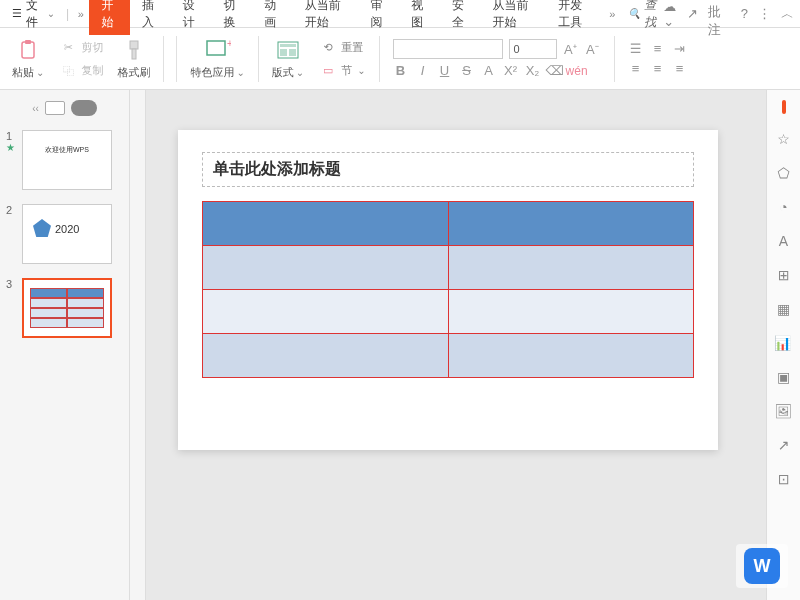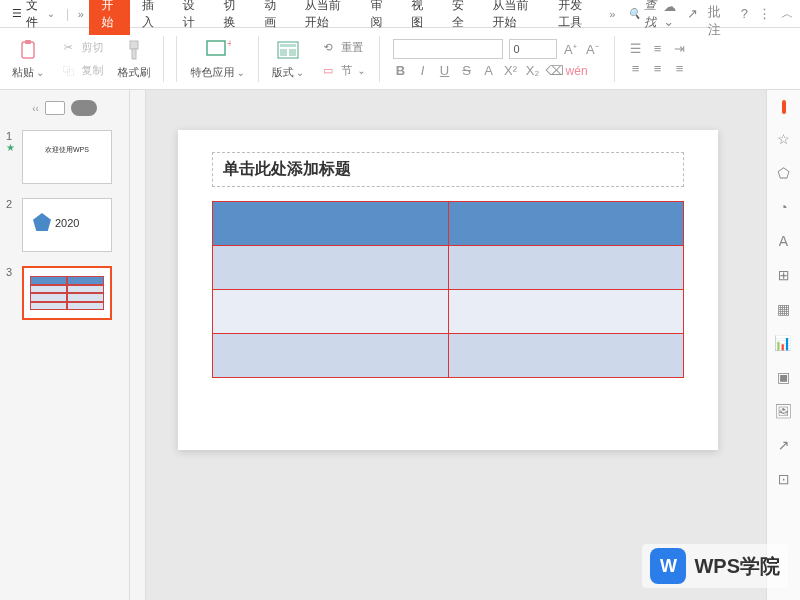--- a/index.html
+++ b/index.html
@@ -35,34 +35,34 @@
 
 .workspace { display: flex; height: calc(600px - 90px); }
 .leftbar { width: 130px; background: #f5f5f5; border-right: 1px solid #ddd; padding-top: 6px; }
 .view-toggle { display: flex; justify-content: center; gap: 6px; padding: 4px 0 10px; align-items: center; }
 .vt-btn { width: 20px; height: 14px; border: 1px solid #aaa; border-radius: 2px; background: #fff; }
 .vt-btn.pill { width: 26px; height: 16px; border-radius: 8px; background: #888; border: none; }
 .vt-arrow { color: #999; font-size: 10px; }
 .thumb-item { display: flex; gap: 6px; padding: 4px 6px 10px; align-items: flex-start; }
 .thumb-num { font-size: 11px; color: #666; width: 10px; }
 .thumb-star { font-size: 10px; color: #4a7; }
-.thumb { width: 90px; height: 54px; background: #fff; border: 1px solid #ccc; position: relative; }
+.thumb { width: 90px; height: 60px; background: #fff; border: 1px solid #ccc; position: relative; }
 .thumb.selected { border: 2px solid #f25022; }
 .thumb1-content { position: absolute; top: 14px; left: 0; right: 0; text-align: center; font-size: 7px; color: #333; }
 .thumb2-shape { position: absolute; top: 14px; left: 10px; width: 18px; height: 18px; background: #4a89c7; clip-path: polygon(50% 0, 100% 38%, 82% 100%, 18% 100%, 0 38%); }
 .thumb2-text { position: absolute; top: 18px; left: 32px; font-size: 11px; color: #333; }
 .thumb3-table { position: absolute; top: 8px; left: 6px; right: 6px; bottom: 8px; }
 .thumb3-row { height: 25%; display: flex; }
 .thumb3-cell { flex: 1; border: 0.5px solid #c44; }
 .thumb3-cell.hdr { background: #5b8fc7; }
 .thumb3-cell.body { background: #d9e3f0; }
 
 .canvas-area { flex: 1; background: #e8e8e8; position: relative; display: flex; align-items: flex-start; justify-content: center; padding-top: 40px; }
 .vruler { position: absolute; left: 0; top: 0; bottom: 0; width: 16px; background: #f5f5f5; border-right: 1px solid #ddd; }
-.slide { width: 540px; height: 320px; background: #fff; box-shadow: 0 2px 8px rgba(0,0,0,0.15); padding: 22px 34px; }
+.slide { width: 540px; height: 320px; background: #fff; box-shadow: 0 2px 8px rgba(0,0,0,0.15); padding: 22px 24px; }
 .title-ph { border: 1px dashed #bbb; padding: 6px 10px; font-size: 16px; font-weight: bold; color: #333; margin-bottom: 14px; }
 .slide-table { width: 100%; border-collapse: collapse; }
 .slide-table tr { height: 44px; }
 .slide-table td { border: 1.5px solid #d33; }
 .st-hdr td { background: #5b8fc7; }
 .st-r1 td { background: #cdd9ea; }
 .st-r2 td { background: #e9eef6; }
 .st-r3 td { background: #cdd9ea; }
 
 .rightbar { width: 34px; background: #fafafa; border-left: 1px solid #ddd; display: flex; flex-direction: column; align-items: center; padding-top: 10px; gap: 16px; }
@@ -302,14 +302,13 @@
     <div class="rb-ic">📊</div>
     <div class="rb-ic">▣</div>
     <div class="rb-ic">🖼</div>
     <div class="rb-ic">↗</div>
     <div class="rb-ic">⊡</div>
   </div>
 </div>
 
 <div class="watermark">
   <div class="wm-logo">W</div>
-  <div class="wm-text">WPS学院</div>
 </div>
 
 </body></html>

